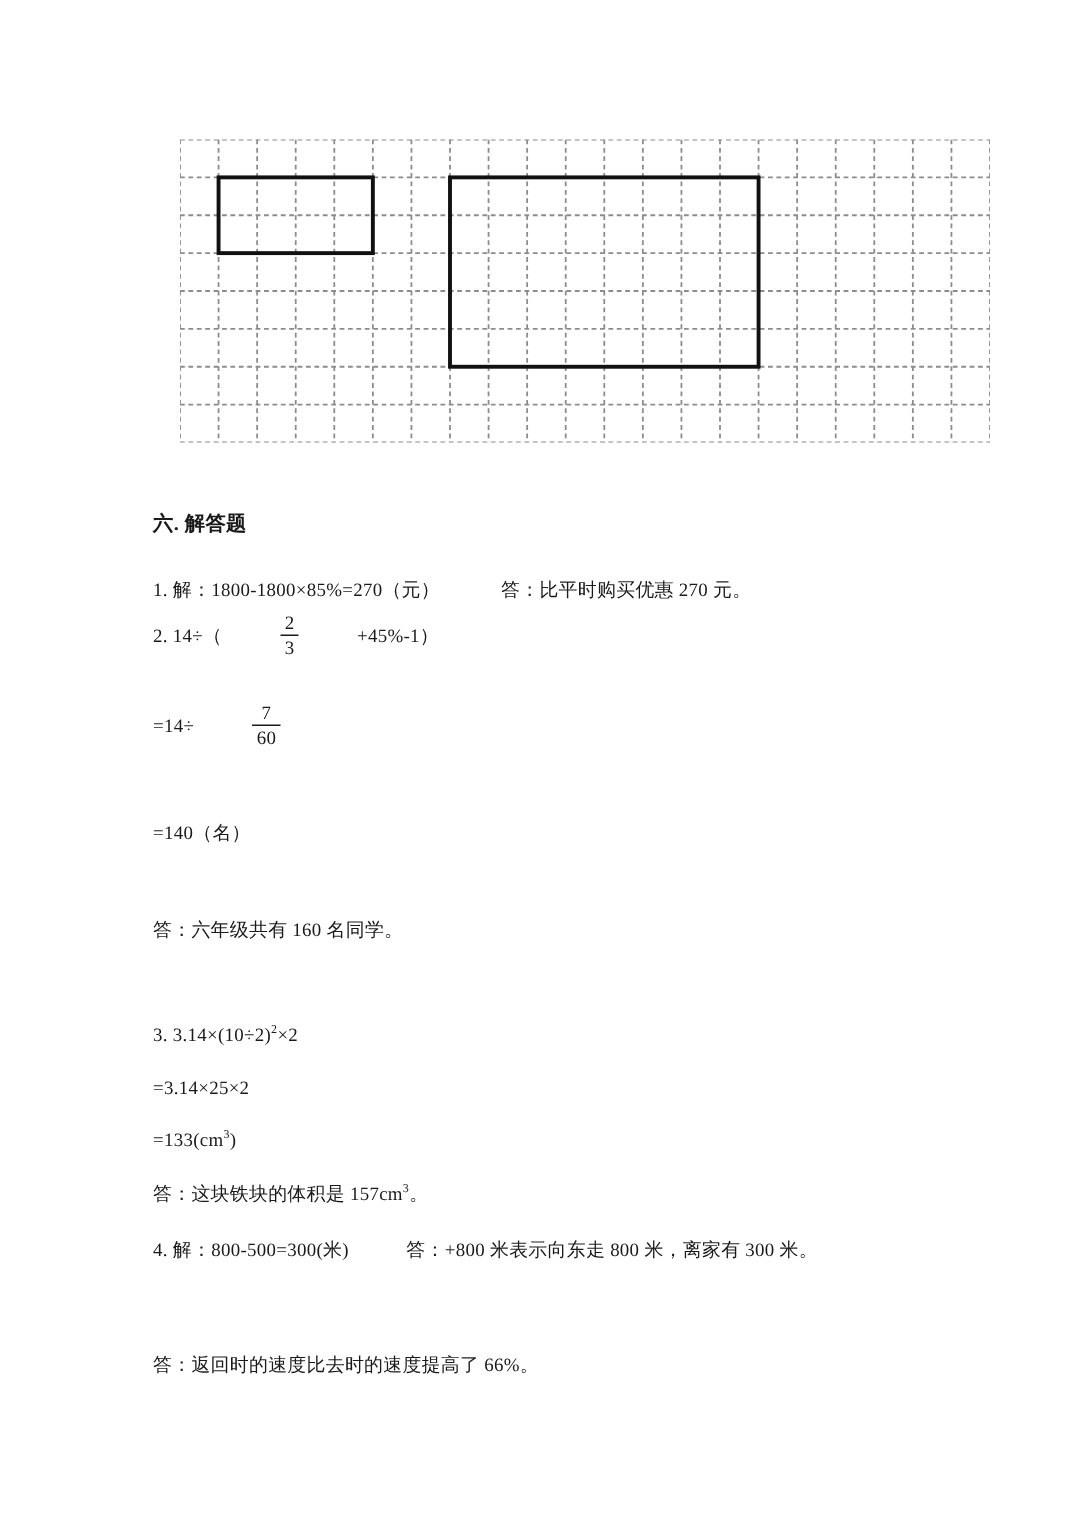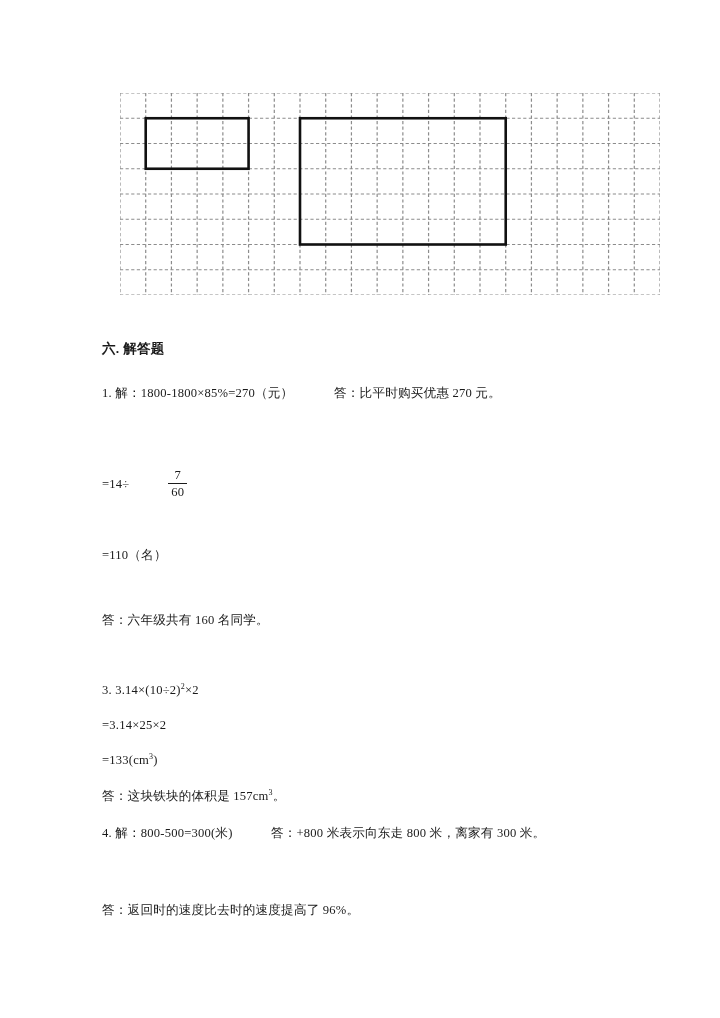--- a/index.html
+++ b/index.html
@@ -159,45 +159,56 @@
   </div>
 
   <div class="section-title">六. 解答题</div>
 
   <div class="line ln1">
     <span>1. 解：1800-1800×85%=270（元）</span>
     <span class="gap-md"></span>
     <span>答：比平时购买优惠 270 元。</span>
   </div>
 
+  <div class="line ln2a">
+    <span>2. 14÷（</span>
+    <span class="frac-indent"></span>
+    <span class="frac">
+      <span class="num">2</span>
+      <span class="bar"></span>
+      <span class="den">3</span>
+    </span>
+    <span class="frac-indent"></span>
+    <span>+45%-1）</span>
+  </div>
 
   <div class="line ln2b">
     <span>=14÷</span>
     <span class="frac-indent"></span>
     <span class="frac">
       <span class="num">7</span>
       <span class="bar"></span>
       <span class="den">60</span>
     </span>
   </div>
 
-  <div class="line ln2c">=110（名）</div>
+  <div class="line ln2c">=140（名）</div>
   <div class="line ln2ans">答：六年级共有 160 名同学。</div>
 
   <div class="line ln3a">
     <span>3. 3.14×(10÷2)</span><sup class="exp">2</sup><span>×2</span>
   </div>
 
   <div class="line ln3b">=3.14×25×2</div>
 
   <div class="line ln3c">
     <span>=133(cm</span><sup class="exp">3</sup><span>)</span>
   </div>
 
   <div class="line ln3ans">
     <span>答：这块铁块的体积是 157cm</span><sup class="exp">3</sup><span>。</span>
   </div>
 
   <div class="line wrap ln4">4. 解：800-500=300(米)　　　答：+800 米表示向东走 800 米，离家有 300 米。</div>
 
-  <div class="line ln5ans">答：返回时的速度比去时的速度提高了 96%。</div>
+  <div class="line ln5ans">答：返回时的速度比去时的速度提高了 66%。</div>
 
 </div>
 
 </body></html>

